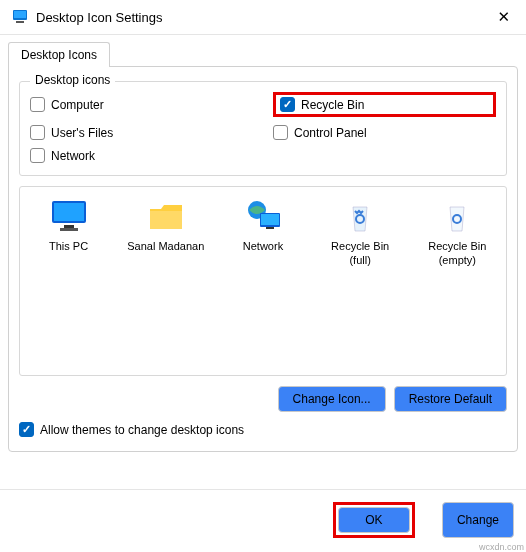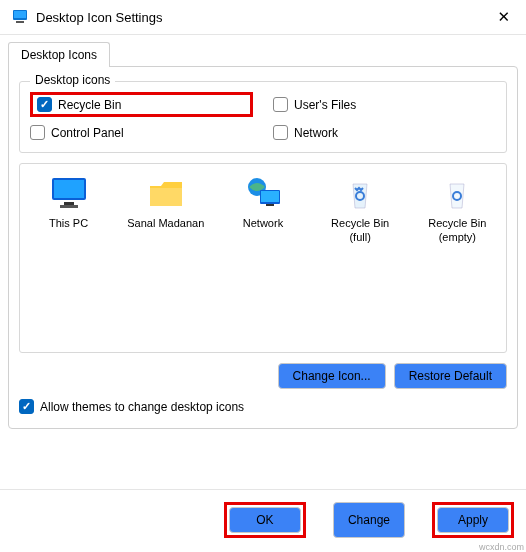--- a/index.html
+++ b/index.html
@@ -46,20 +46,24 @@
 
 <div class="tabbar">
   <div class="tab">Desktop Icons</div>
 </div>
 
 <div class="tab-content">
 
   <div class="groupbox">
     <span class="group-legend">Desktop icons</span>
     <div class="check-grid">
+      <label class="check-item">
+        <span class="chk"></span>
+        <span>Computer</span>
+      </label>
       <span class="red-hl">
         <label class="check-item" style="gap:6px;">
           <span class="chk checked"></span>
           <span>Recycle Bin</span>
         </label>
       </span>
       <label class="check-item">
         <span class="chk"></span>
         <span>User's Files</span>
       </label>
@@ -140,18 +144,15 @@
     <span>Allow themes to change desktop icons</span>
   </label>
 
 </div>
 
 <div class="bottom-bar">
   <span class="red-btn-wrap">
     <button class="btn">OK</button>
   </span>
   <button class="btn" style="min-width:72px;">Change</button>
-  <span class="red-btn-wrap">
-    <button class="btn">Apply</button>
-  </span>
 </div>
 
 <div class="watermark">wcxdn.com</div>
 
 </body></html>

